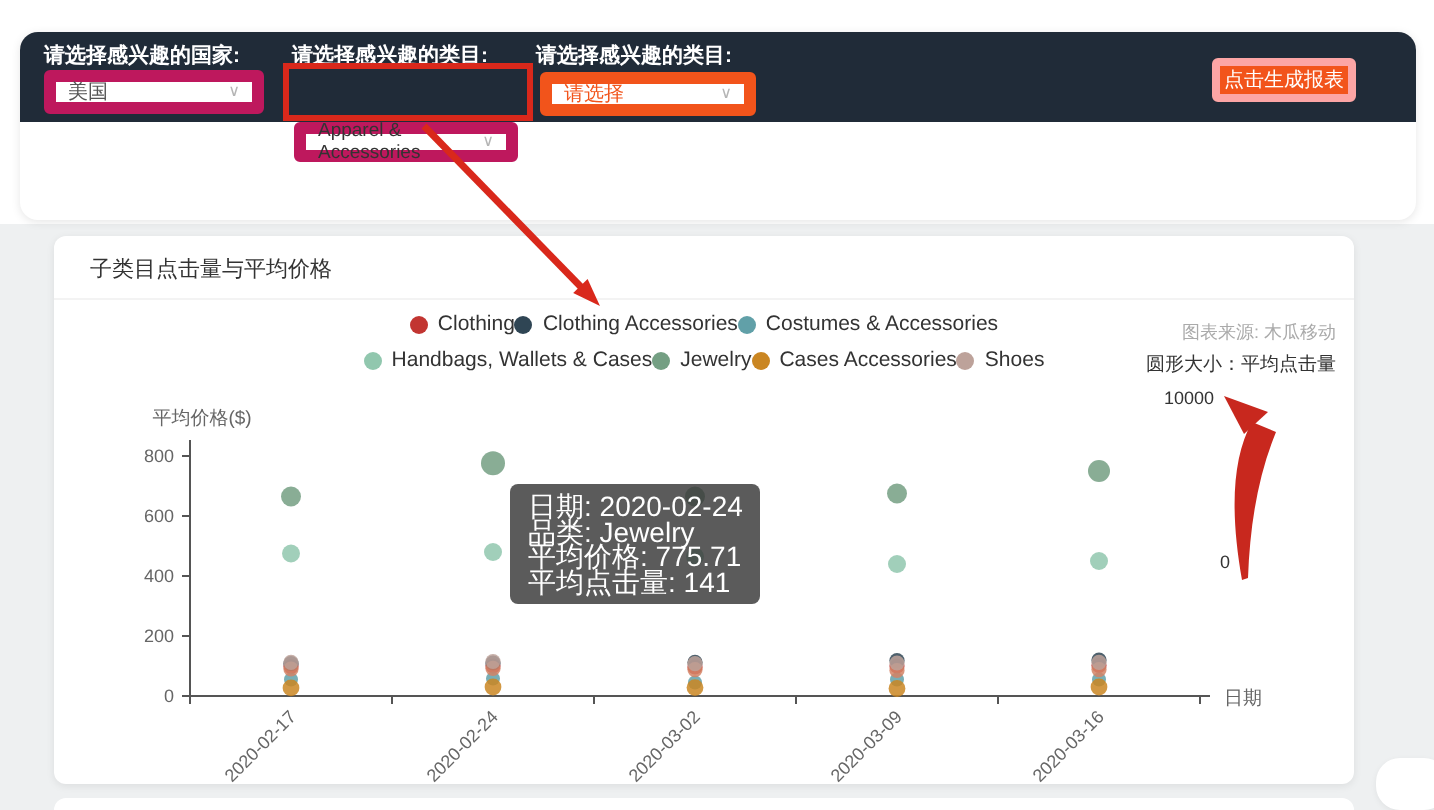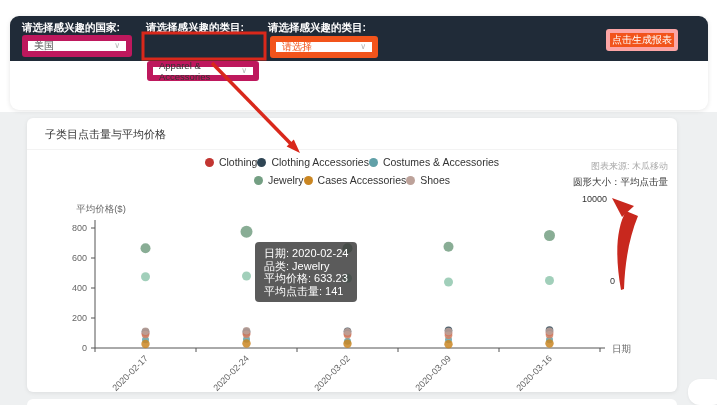--- a/index.html
+++ b/index.html
@@ -30,21 +30,21 @@
   .legend-item { display:flex; align-items:center; gap:5px; cursor:pointer; }
   .legend-dot { width:9px; height:9px; border-radius:50%; display:inline-block; }
   .legend-item span:last-child { font-size:10.5px; color:#333; }
   .source-note { position:absolute; right:9px; top:42px; font-size:9px; color:#aaa; }
   .size-note { position:absolute; right:9px; top:58px; font-size:9.5px; color:#333;text-align:right; }
   .scale-max { position:absolute; right:70px; top:76px; font-size:9px; color:#333;text-align:center; }
   .scale-min { position:absolute; right:62px; top:158px; font-size:9px; color:#333; }
   #plot-svg { position:absolute; left:0; top:0; width:650px; height:274px; }
 
   
-  .tooltip { position:absolute; left:228px; top:124px; background:rgba(55,55,55,.82); border-radius:4px; padding:5px 9px; color:#fff; font-size:11px; line-height:12.5px; white-space:nowrap; z-index:5; }
+  .tooltip { position:absolute; left:228px; top:124px; background:rgba(55,55,55,.82); border-radius:4px; padding:5px 9px; color:#fff; font-size:14px; line-height:12.5px; white-space:nowrap; z-index:5; }
 
   
   .bottom-strip { position:absolute; left:27px; top:399px; width:650px; height:6px; background:#fff; border-radius:6px 6px 0 0; }
   .corner-widget { position:absolute; left:688px; top:379px; width:36px; height:26px; background:#fff; border-radius:12px; box-shadow:0 1px 3px rgba(0,0,0,.06); }
 
   
   #annotation-svg { position:absolute; left:0; top:0; width:717px; height:405px; z-index:50; pointer-events:none; }
 </style>
 </head>
 <body>
@@ -84,20 +84,24 @@
         <span class="legend-item">
           <span class="legend-dot" style="background: rgb(47, 69, 84);"></span>
           <span>Clothing Accessories</span>
         </span>
         <span class="legend-item">
           <span class="legend-dot" style="background: rgb(97, 160, 168);"></span>
           <span>Costumes &amp; Accessories</span>
         </span>
       </div>
     <div class="legend-row" id="legend-row-2">
+        <span class="legend-item">
+          <span class="legend-dot" style="background: rgb(145, 199, 174);"></span>
+          <span>Handbags, Wallets &amp; Cases</span>
+        </span>
         <span class="legend-item">
           <span class="legend-dot" style="background: rgb(116, 159, 131);"></span>
           <span>Jewelry</span>
         </span>
         <span class="legend-item">
           <span class="legend-dot" style="background: rgb(202, 134, 34);"></span>
           <span>Cases Accessories</span>
         </span>
         <span class="legend-item">
           <span class="legend-dot" style="background: rgb(189, 162, 154);"></span>
@@ -172,21 +176,21 @@
       <circle cx="522.5" cy="225.5" r="4.2" fill="#ca8622" fill-opacity="0.85"></circle>
       <circle cx="118.5" cy="213.2" r="3.8" fill="#bda29a" fill-opacity="0.85"></circle>
       <circle cx="219.5" cy="212.75" r="3.8" fill="#bda29a" fill-opacity="0.85"></circle>
       <circle cx="320.5" cy="213.8" r="3.8" fill="#bda29a" fill-opacity="0.85"></circle>
       <circle cx="421.5" cy="213.5" r="3.8" fill="#bda29a" fill-opacity="0.85"></circle>
       <circle cx="522.5" cy="213.2" r="3.8" fill="#bda29a" fill-opacity="0.85"></circle>
     </svg>
   <div class="tooltip">
     <div>日期: 2020-02-24</div>
     <div>品类: Jewelry</div>
-    <div>平均价格: 633.23</div>
+    <div>平均价格: 775.71</div>
     <div>平均点击量: 141</div>
   </div>
 </div>
 
 <div class="bottom-strip"></div>
 <div class="corner-widget"></div>
 
 <svg id="annotation-svg">
   <rect x="143" y="33" width="122" height="26" fill="none" stroke="#d9281b" stroke-width="3"></rect>
   <line x1="212" y1="63" x2="291" y2="144" stroke="#d9281b" stroke-width="3.5"></line>

